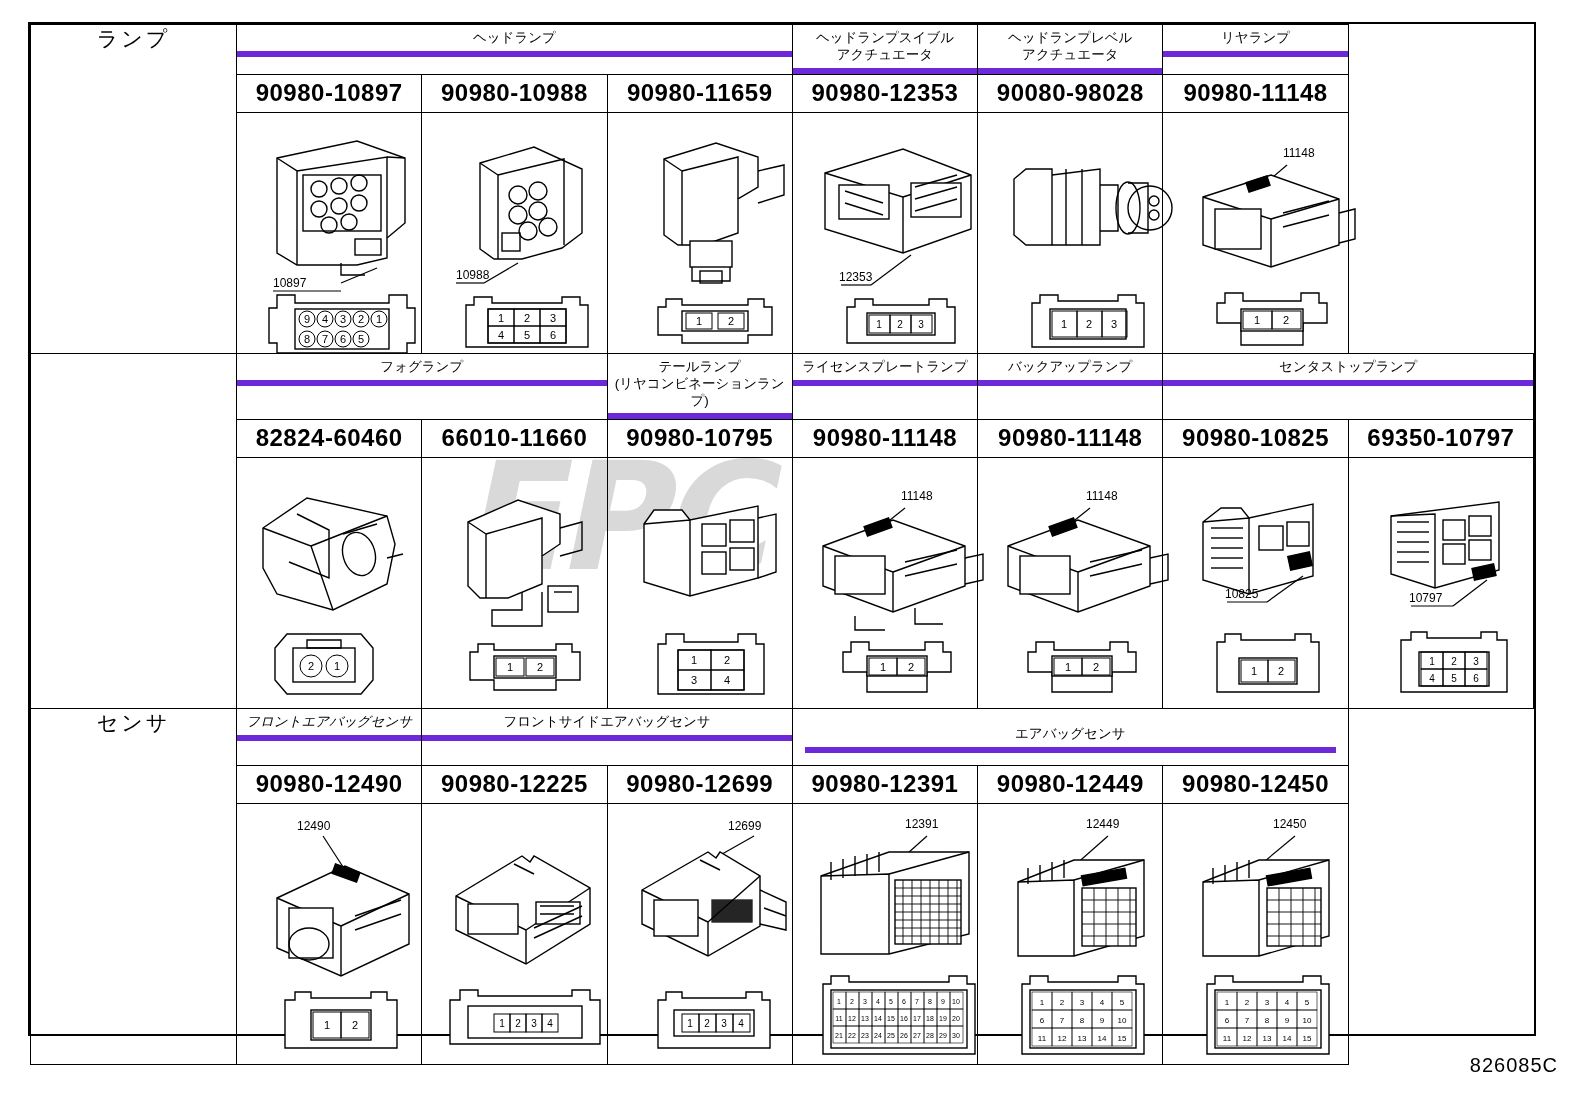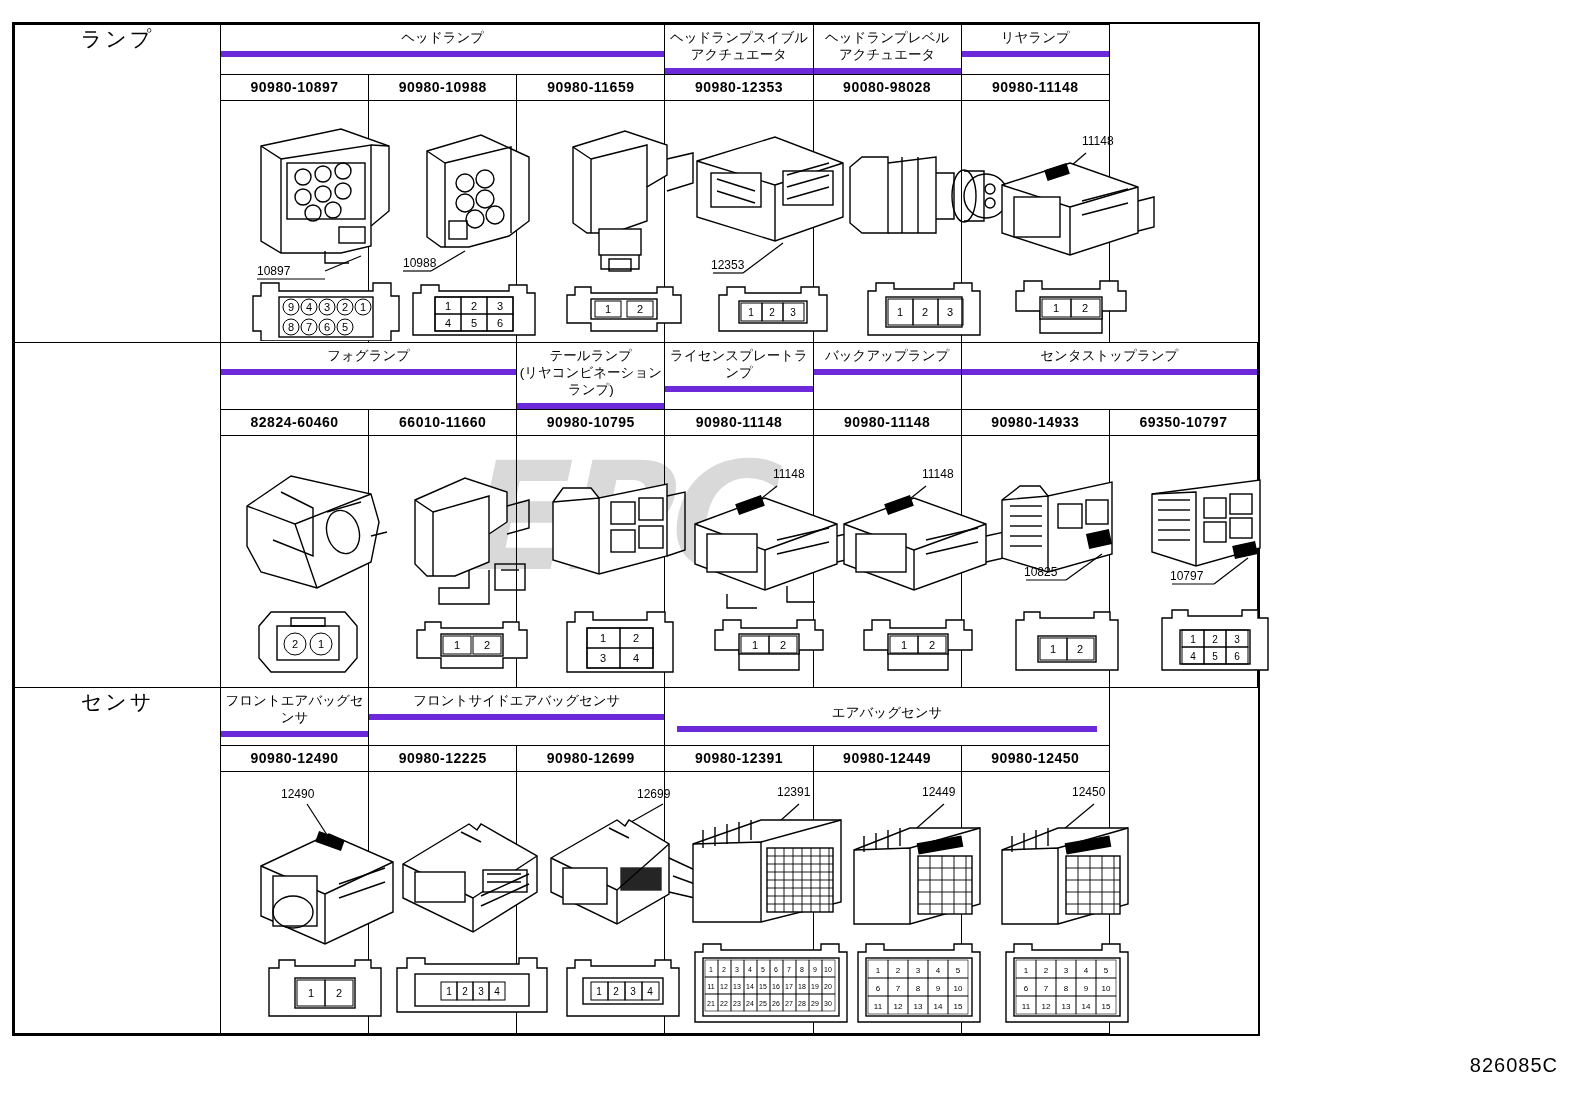--- a/index.html
+++ b/index.html
@@ -1,22 +1,22 @@
 <!DOCTYPE html>
 <html><head>
 <meta charset="utf-8">
 <style>
   html,body{margin:0;padding:0;background:#ffffff;}
   body{width:1592px;height:1099px;font-family:"Liberation Sans",sans-serif;color:#000;position:relative;overflow:hidden;}
-  #sheet{position:absolute;left:12px;top:22px;width:1248px;height:1014px;border:2px solid #000;box-sizing:border-box;}
+  #sheet{position:absolute;left:28px;top:22px;width:1508px;height:1014px;border:2px solid #000;box-sizing:border-box;}
   table.grid{border-collapse:collapse;width:100%;height:100%;table-layout:fixed;}
   table.grid td{border:1px solid #000;vertical-align:top;padding:0;position:relative;}
   .cat{width:205px;text-align:center;vertical-align:middle;font-size:21px;letter-spacing:3px;}
   .grouphdr{text-align:center;font-size:13.5px;line-height:1.25;padding:5px 2px 4px;border-bottom:6px solid #6d28d9;}
-  .pn{text-align:center;font-size:14px;font-weight:bold;letter-spacing:0.5px;padding:4px 2px 5px;border-bottom:1px solid #000;}
+  .pn{text-align:center;font-size:24px;font-weight:bold;letter-spacing:0.5px;padding:4px 2px 5px;border-bottom:1px solid #000;}
   .partbox{position:relative;height:100%;}
   svg{display:block;margin:0 auto;}
   .wm{position:absolute;left:0;top:0;width:100%;height:100%;pointer-events:none;z-index:0;}
   .wm-txt{position:absolute;font-size:150px;font-weight:bold;color:#d9d9d9;letter-spacing:-6px;font-family:"DejaVu Sans",sans-serif;transform:skewX(-12deg);}
   .code{position:absolute;right:34px;bottom:22px;font-size:20px;letter-spacing:1px;}
   .cellinner{position:relative;z-index:2;}
 </style>
 </head>
 <body>
 
@@ -436,21 +436,21 @@
             <rect x="76" y="200" width="28" height="17" fill="none" stroke="#000"></rect>
                   <text x="90" y="213">1</text>
             <rect x="104" y="200" width="28" height="17" fill="none" stroke="#000"></rect>
                   <text x="118" y="213">2</text>
           </g>
         </svg>
       </div>
     </td>
 
     <td>
-      <div class="pn">90980-14933</div>
+      <div class="pn">90980-10825</div>
       <div class="partbox cellinner">
         <svg width="210" height="250" viewBox="0 0 210 250">
           <g fill="none" stroke="#000" stroke-width="1.4">
             <path d="M40 64 L58 50 L78 50 L86 60 L150 46 L150 118 L86 136 L40 122 Z" fill="#fff"></path>
             <path d="M40 64 L86 60 L86 136"></path>
             <rect x="96" y="68" width="24" height="24" fill="#fff"></rect>
             <rect x="124" y="64" width="22" height="24" fill="#fff"></rect>
             <path d="M48 70 L80 70"></path>
                   <path d="M48 80 L80 80"></path>
                   <path d="M48 90 L80 90"></path>
@@ -518,21 +518,21 @@
             <rect x="116" y="211" width="22" height="17" fill="none" stroke="#000"></rect>
                   <text x="127" y="224">6</text>
           </g>
         </svg>
       </div>
     </td>
   </tr>
 
   <tr>
     <td class="cat" rowspan="2">センサ</td>
-    <td style="padding:0;border-bottom:none;">
+    <td style="padding:0;border-bottom:none;font-style:italic;">
       <div class="grouphdr">フロントエアバッグセンサ</div>
     </td>
     <td colspan="2" style="padding:0;border-bottom:none;">
       <div class="grouphdr">フロントサイドエアバッグセンサ</div>
     </td>
     <td colspan="3" style="padding:12px;border-bottom:none;">
       <div class="grouphdr">エアバッグセンサ</div>
     </td>
   </tr>
 

